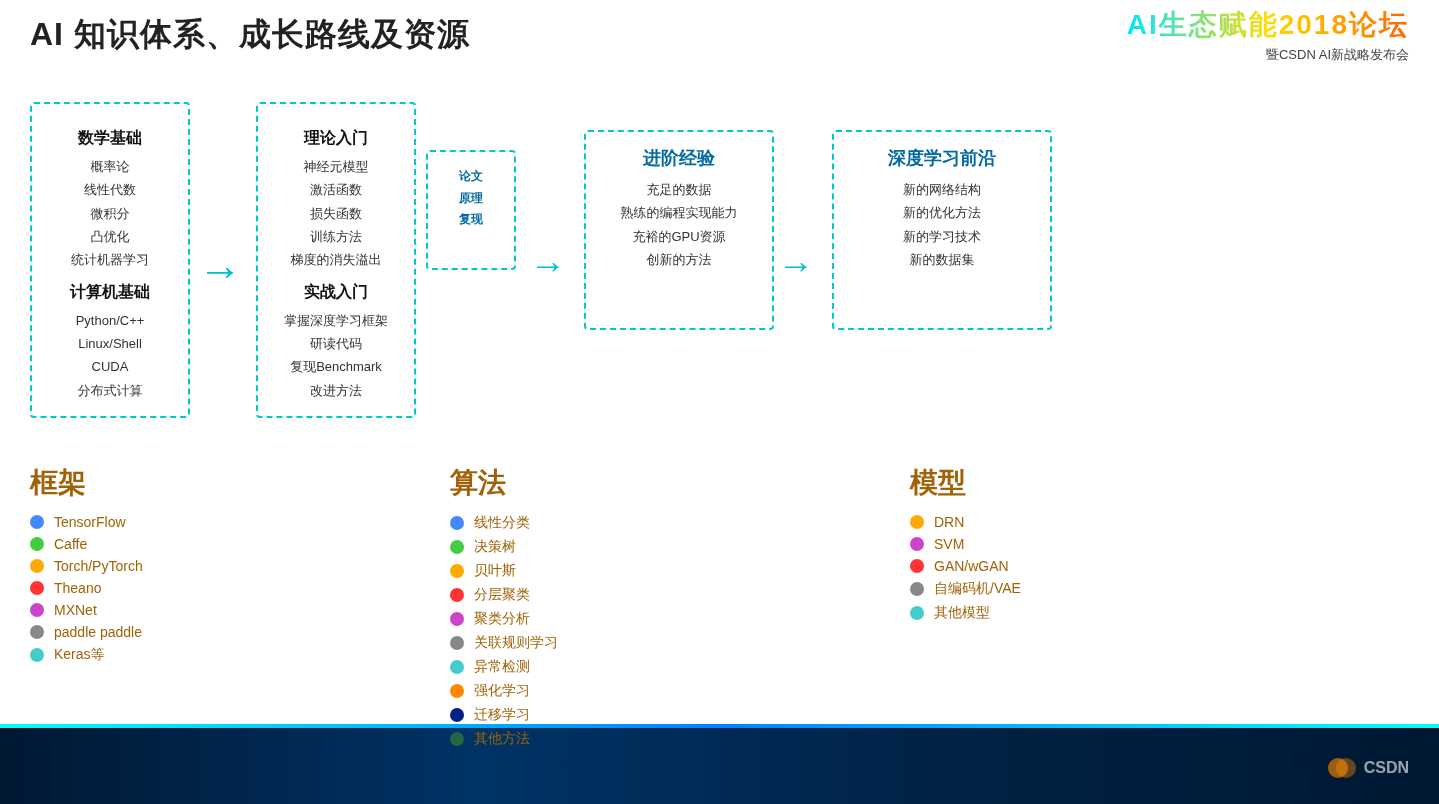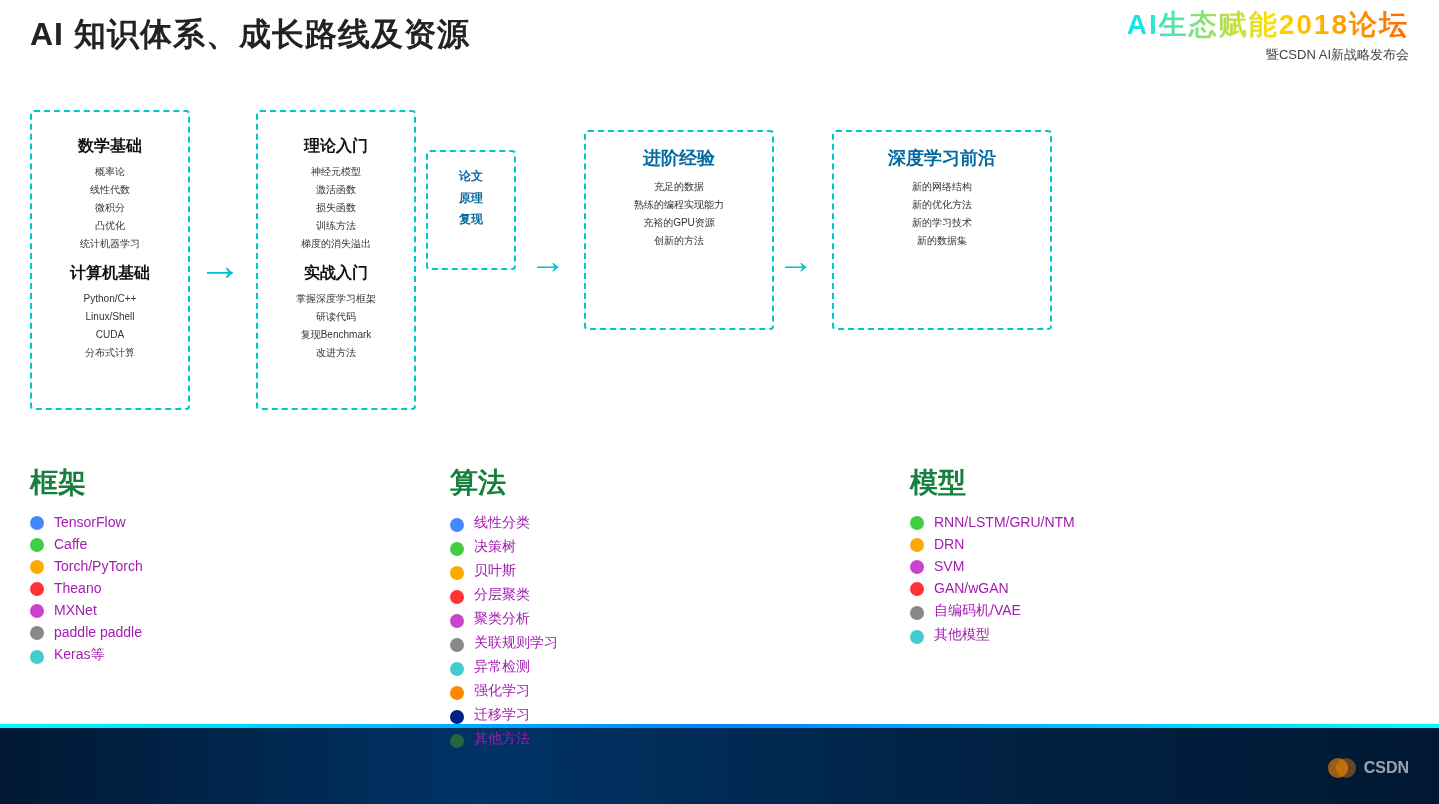--- a/index.html
+++ b/index.html
@@ -87,21 +87,21 @@
 
     .box-title {
       font-size: 18px;
       font-weight: bold;
       color: #0369a1;
       text-align: center;
       margin-bottom: 8px;
     }
 
     .box-item {
-      font-size: 10px;
+      font-size: 13px;
       color: #333;
       text-align: center;
       line-height: 1.8;
     }
 
     
     .math-box {
       width: 160px;
       min-height: 300px;
     }
@@ -156,31 +156,31 @@
 
     
     .framework-col {
       width: 260px;
       flex-shrink: 0;
     }
 
     .col-title {
       font-size: 28px;
       font-weight: bold;
-      color: #15803d;
+      color: #a16207;
       margin-bottom: 12px;
     }
 
     .legend-item {
       display: flex;
-      align-items: flex-end;
+      align-items: center;
       gap: 10px;
       margin-bottom: 6px;
       font-size: 14px;
-      color: #a21caf;
+      color: #a16207;
     }
 
     .dot {
       width: 14px;
       height: 14px;
       border-radius: 50%;
       flex-shrink: 0;
     }
 
     
@@ -400,24 +400,20 @@
             <span class="dot" style="background: rgb(34, 102, 68);"></span>
             <span>其他方法</span>
           </div>
         </div>
     </div>
 
     <div class="model-col">
       <div class="col-title">模型</div>
       <div id="model-list">
           <div class="legend-item">
-            <span class="dot" style="background: rgb(68, 204, 68);"></span>
-            <span>RNN/LSTM/GRU/NTM</span>
-          </div>
-          <div class="legend-item">
             <span class="dot" style="background: rgb(255, 170, 0);"></span>
             <span>DRN</span>
           </div>
           <div class="legend-item">
             <span class="dot" style="background: rgb(204, 68, 204);"></span>
             <span>SVM</span>
           </div>
           <div class="legend-item">
             <span class="dot" style="background: rgb(255, 51, 51);"></span>
             <span>GAN/wGAN</span>

